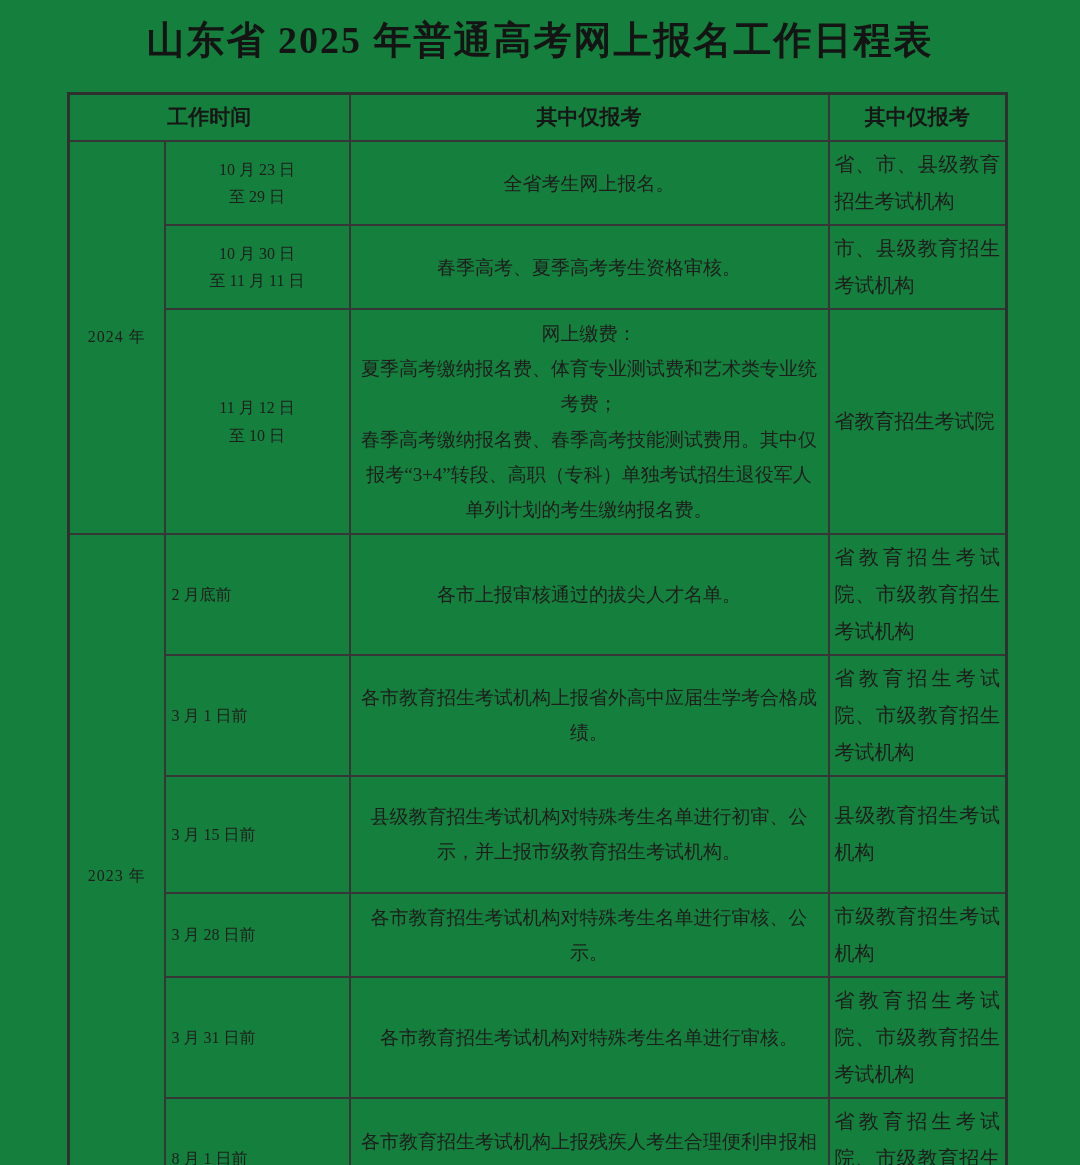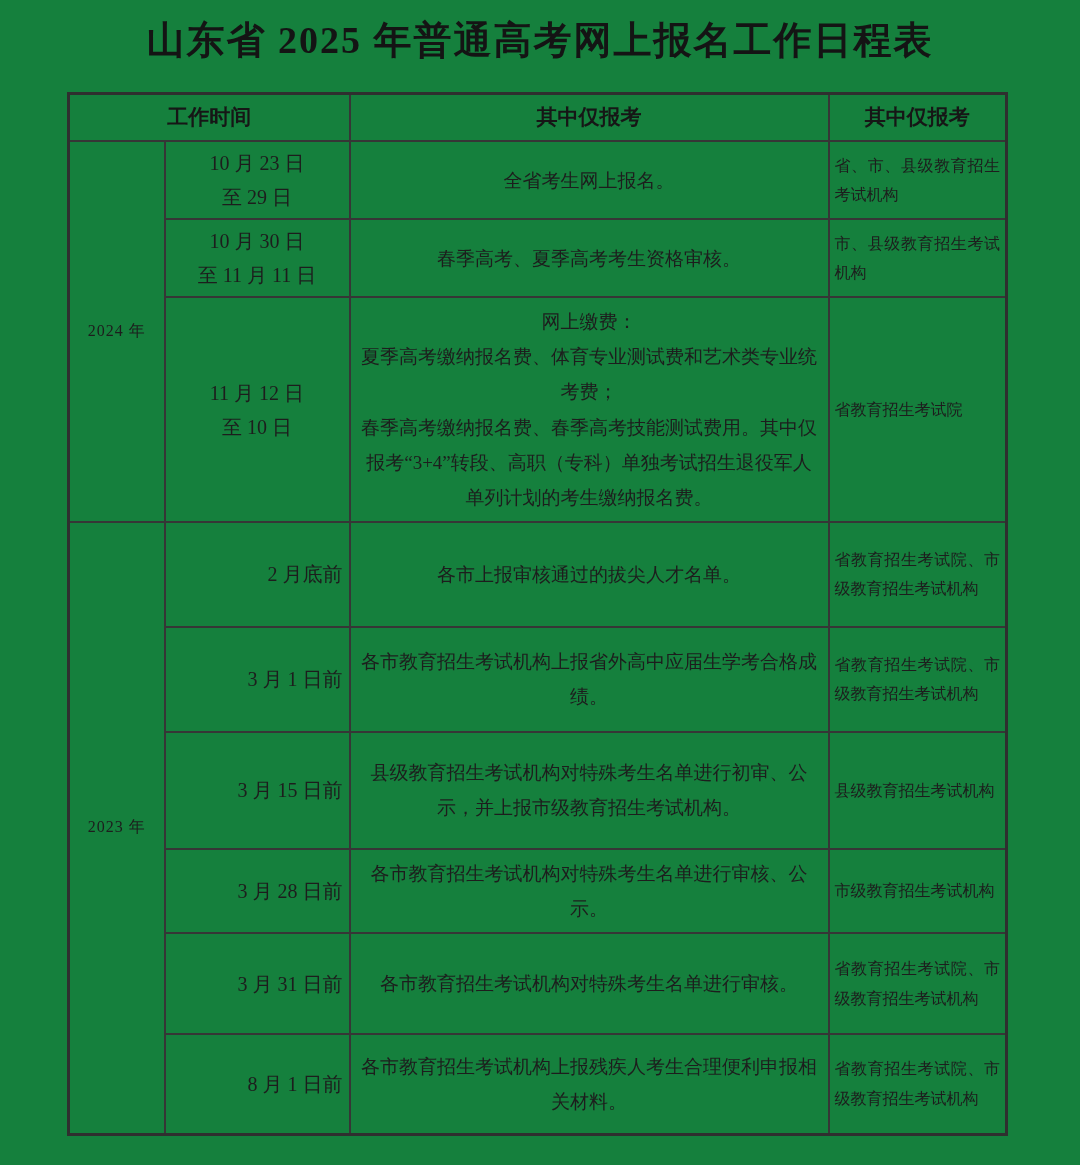--- a/index.html
+++ b/index.html
@@ -54,39 +54,39 @@
     padding: 6px 4px;
   }
   td.year-cell {
     text-align: center;
     font-size: 16px;
     letter-spacing: 1px;
     white-space: nowrap;
   }
   td.time-cell {
     text-align: center;
-    font-size: 20px;
+    font-size: 16px;
     line-height: 1.7;
     white-space: pre-line;
   }
   td.time-cell.left {
-    text-align: right;
+    text-align: left;
     white-space: nowrap;
     font-family: Liberation Serif, serif;
   }
   td.content-cell {
     text-align: center;
     font-size: 19px;
     line-height: 1.85;
     padding: 6px 8px;
     white-space: pre-line;
   }
   td.unit-cell {
     text-align: justify;
-    font-size: 16px;
+    font-size: 20px;
     line-height: 1.85;
     padding: 4px 5px;
   }
 </style>
 </head>
 <body>
 
 <div class="page">
 
   <h1 class="doc-title">山东省 2025 年普通高考网上报名工作日程表</h1>

